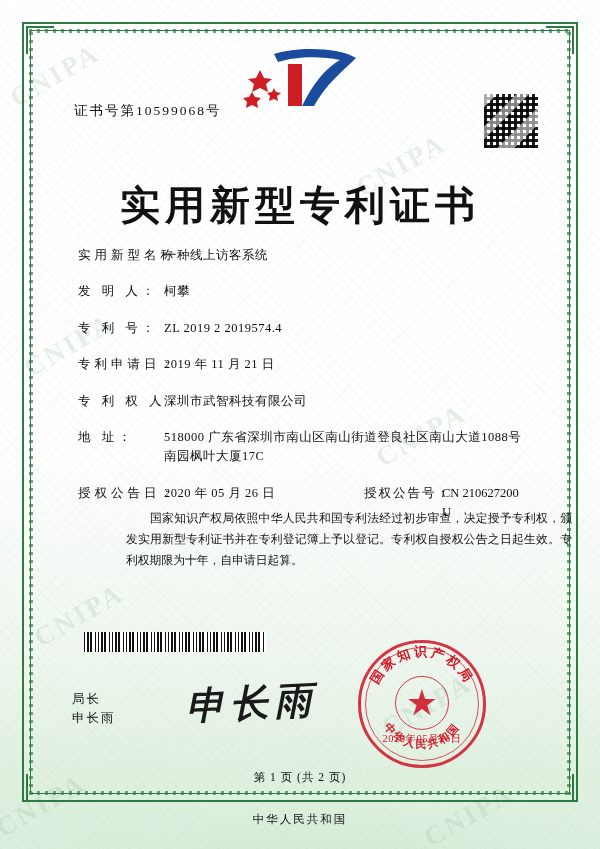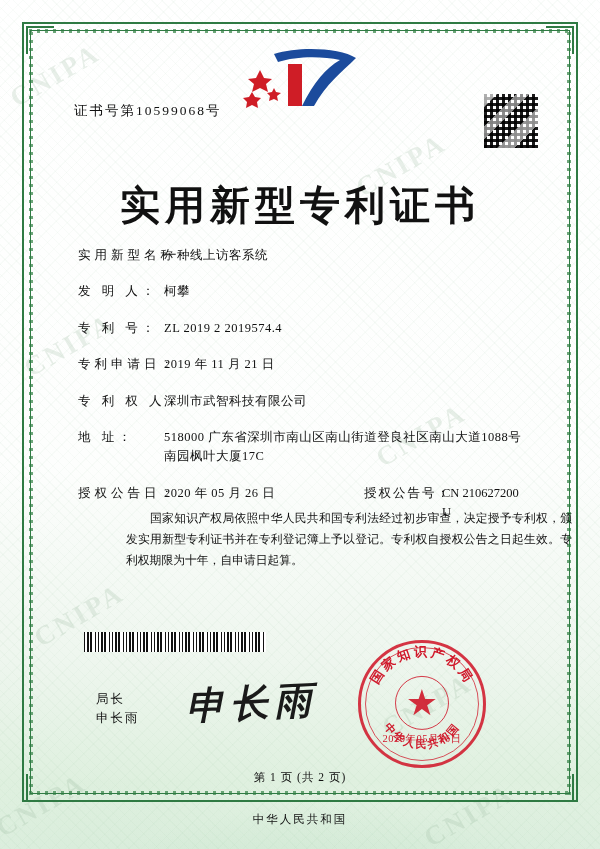--- a/index.html
+++ b/index.html
@@ -211,21 +211,21 @@
     top: 632px;
     width: 182px;
     height: 20px;
     background-image: repeating-linear-gradient(90deg,
       #111 0 1px, #fff 1px 3px, #111 3px 5px, #fff 5px 6px,
       #111 6px 8px, #fff 8px 11px, #111 11px 12px, #fff 12px 14px);
   }
 
   .sign-block {
     position: absolute;
-    left: 96px;
+    left: 72px;
     top: 690px;
     font-size: 12.5px;
     color: #111;
     letter-spacing: 2px;
     line-height: 1.55;
     font-family: "Liberation Serif", serif;
   }
   .signature {
     position: absolute;
     left: 186px;

